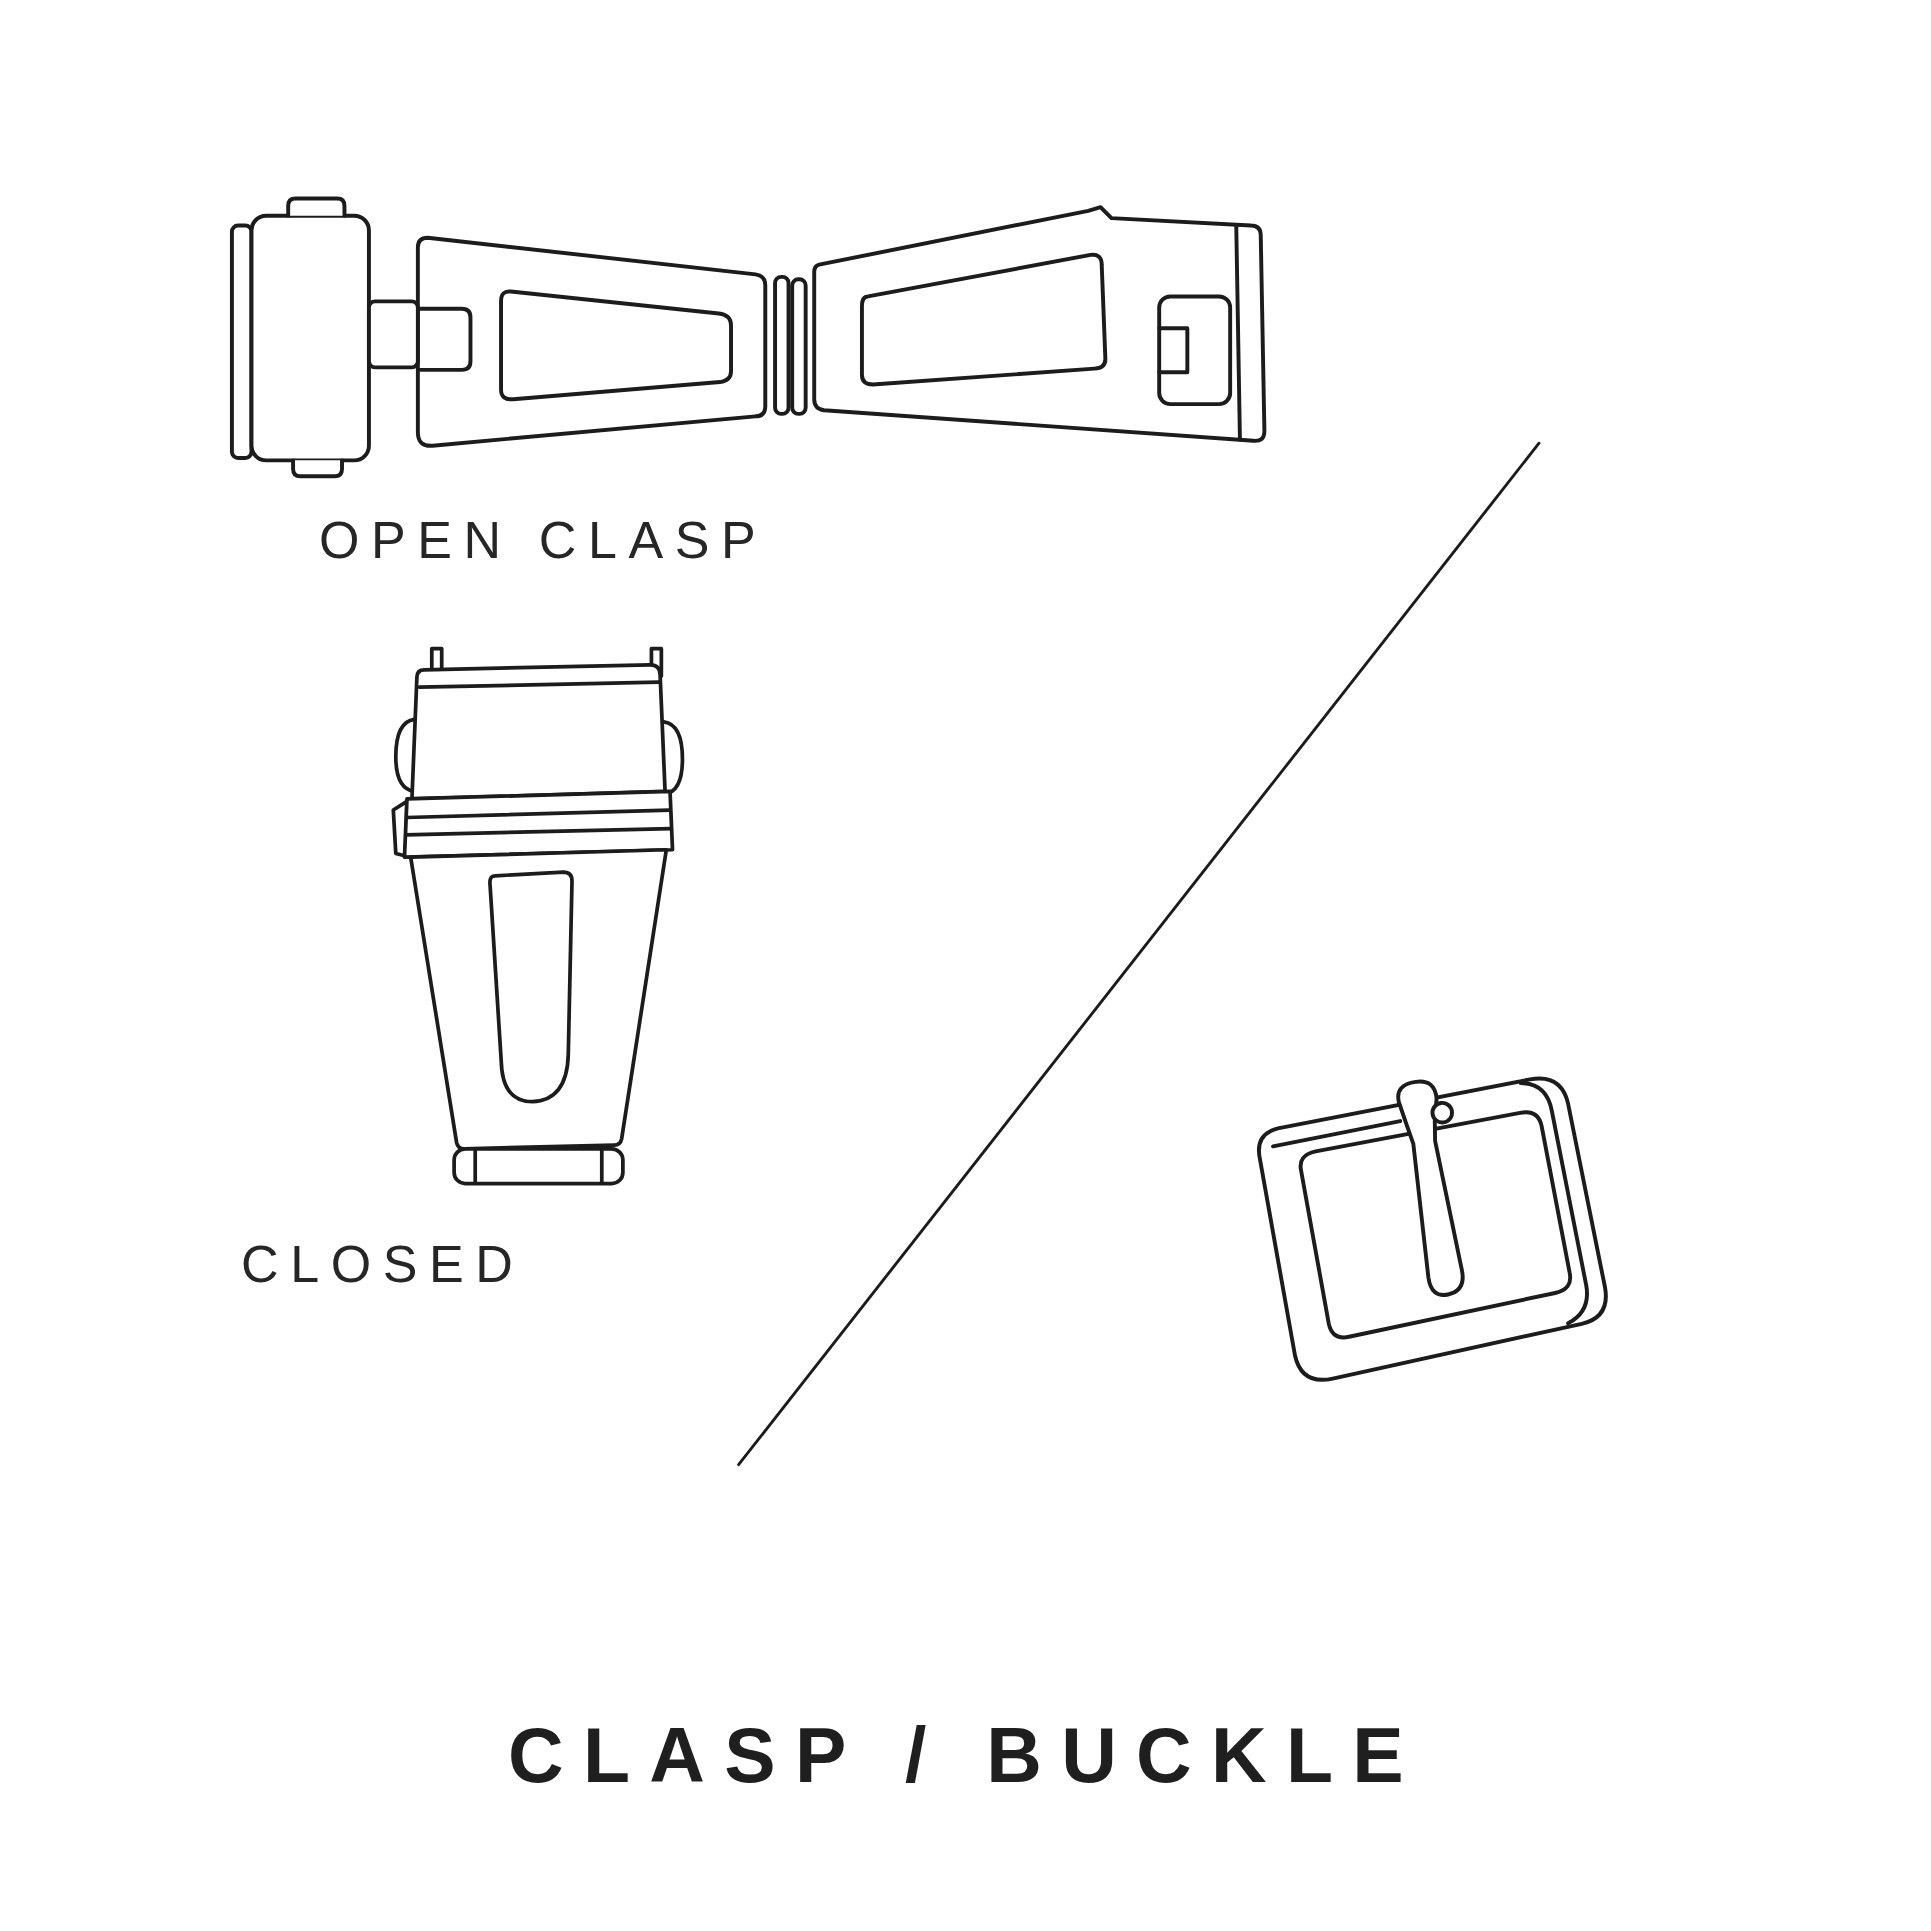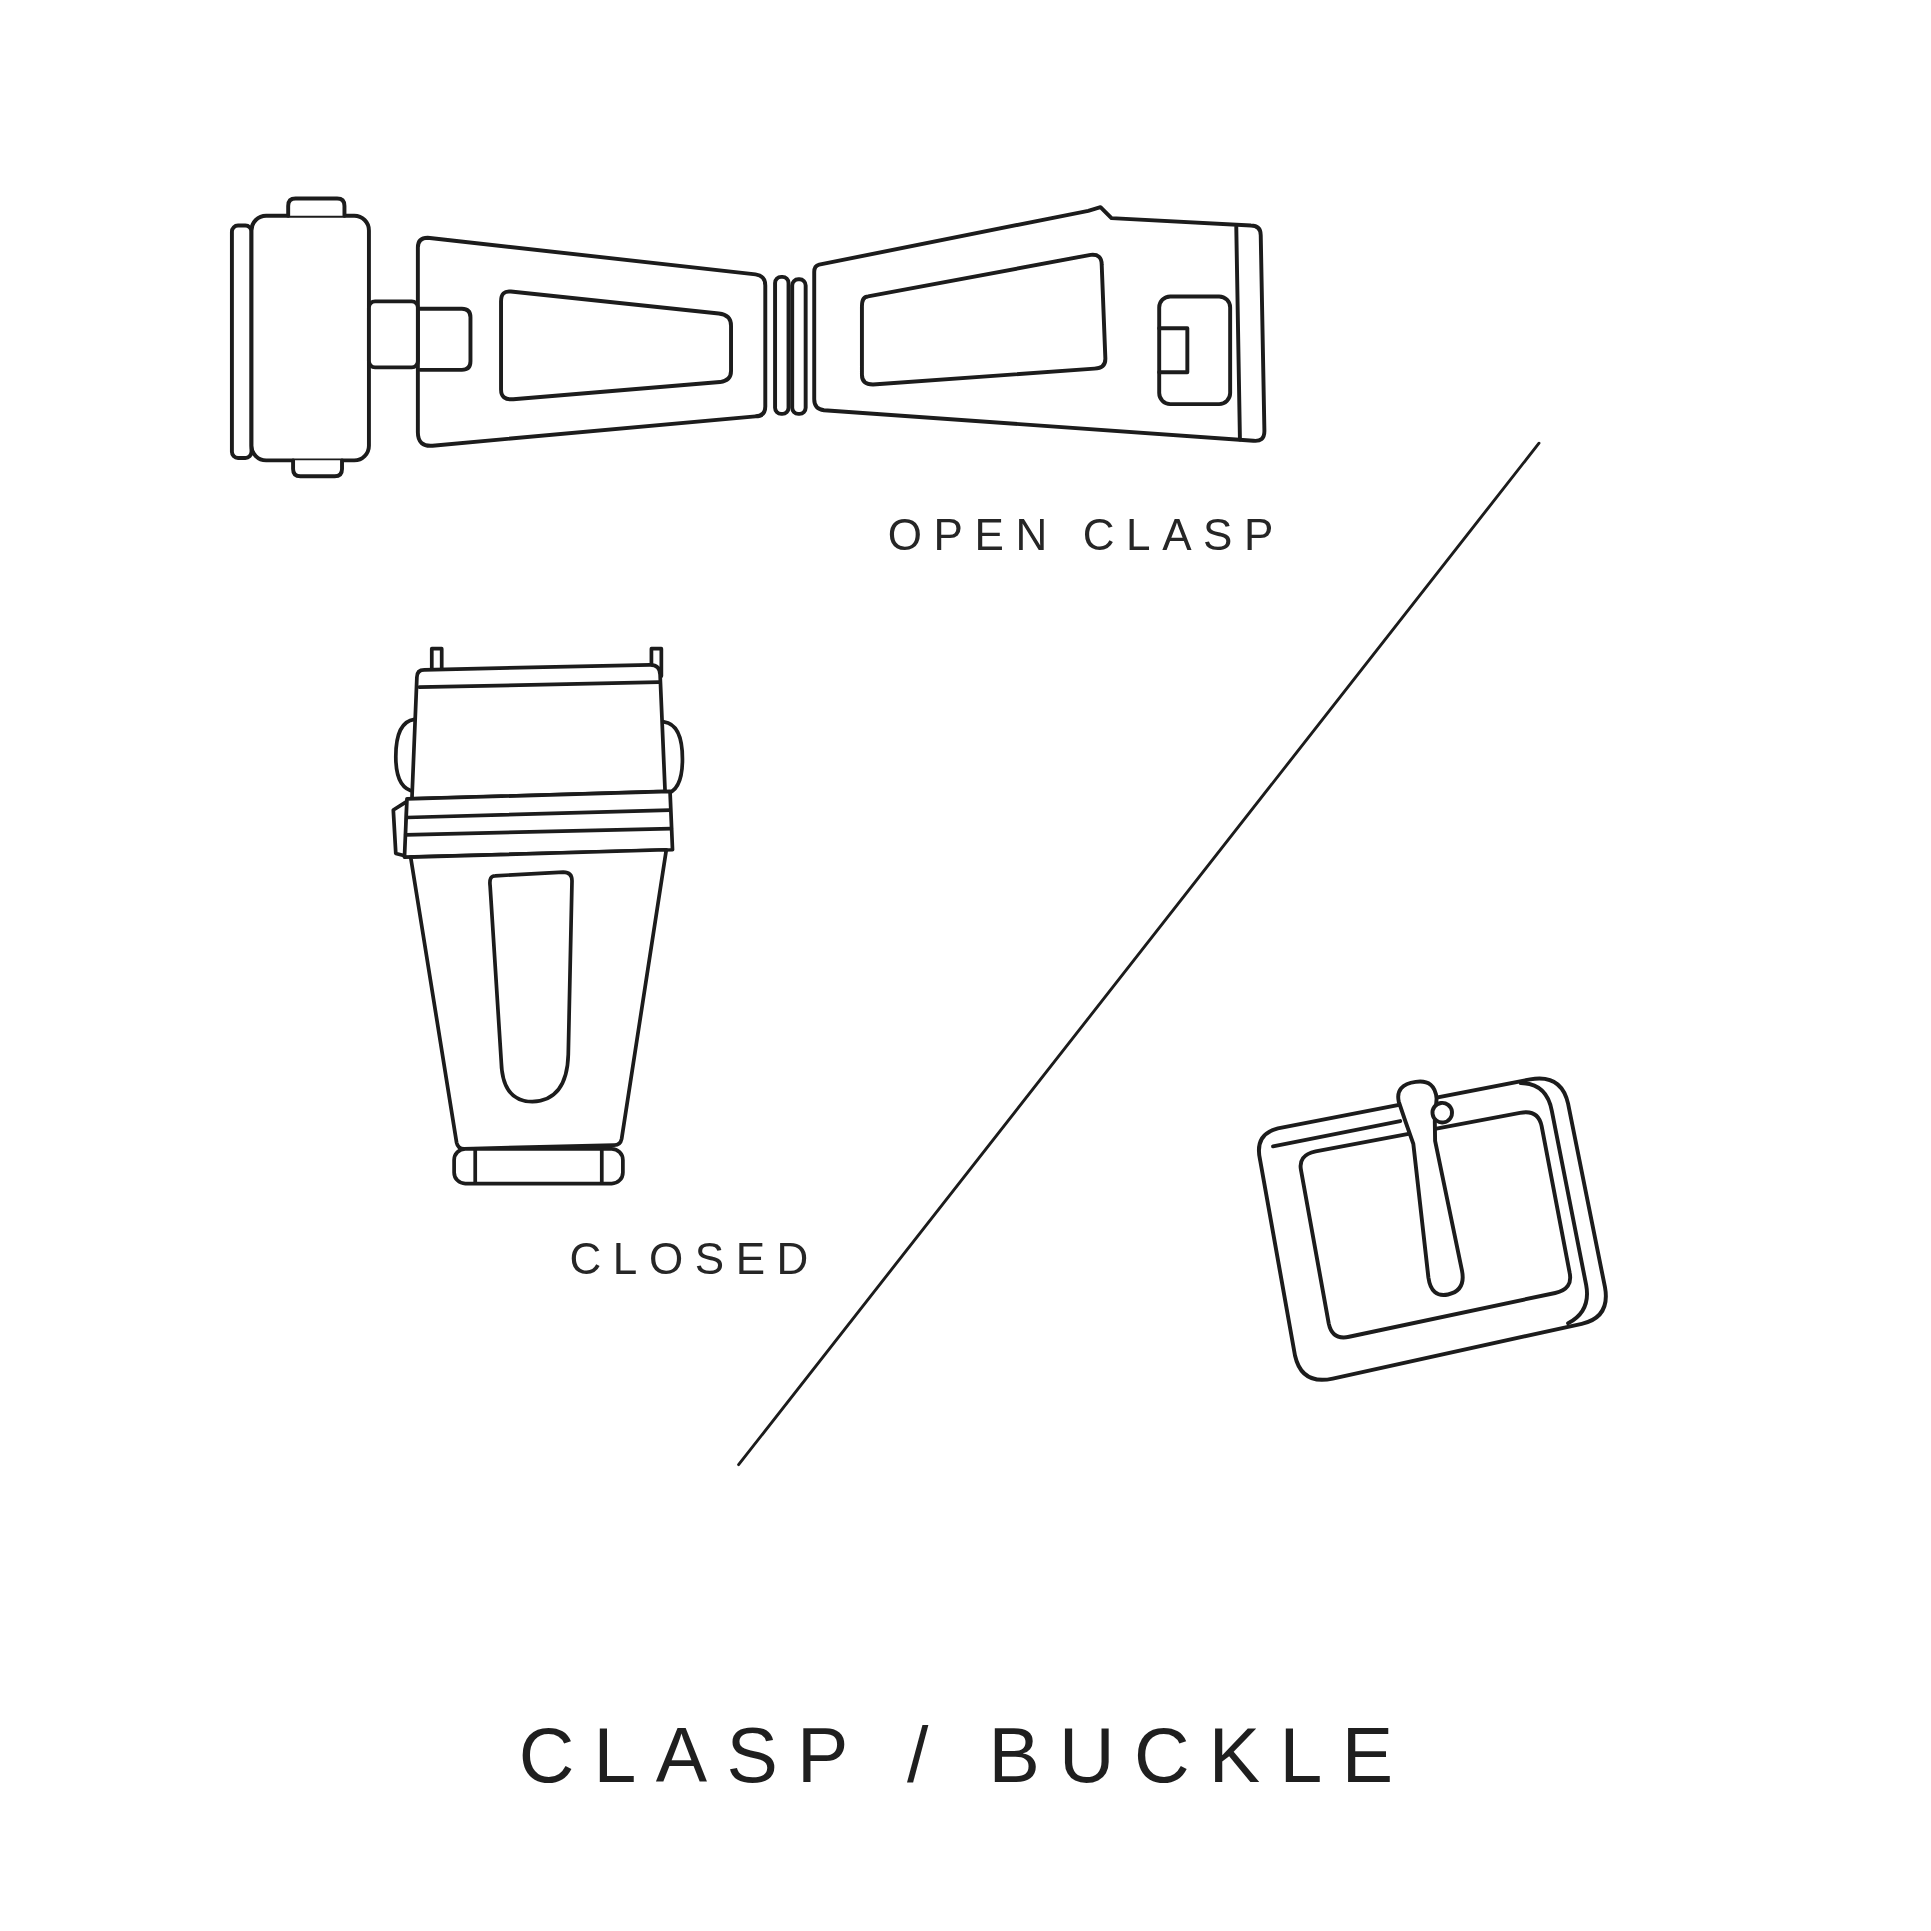--- a/index.html
+++ b/index.html
@@ -7,32 +7,32 @@
     position: relative;
     width: 1931px;
     height: 1931px;
     background: #ffffff;
     font-family: "Liberation Sans", sans-serif;
     color: #1f1f1f;
     overflow: hidden;
   }
   .abs { position: absolute; }
   .label {
-    text-align: right;
-    font-size: 44px;
+    text-align: left;
+    font-size: 52px;
     letter-spacing: 11.6px;
     font-weight: 400;
     color: #262626;
     white-space: nowrap;
   }
   .title {
     text-align: center;
     font-size: 77px;
     letter-spacing: 19.3px;
-    font-weight: 400;
+    font-weight: 700;
     color: #1f1f1f;
     white-space: nowrap;
   }
   svg .ln {
     fill: none;
     stroke: #1c1c1c;
     stroke-linecap: round;
     stroke-linejoin: round;
   }
   svg .fw {

